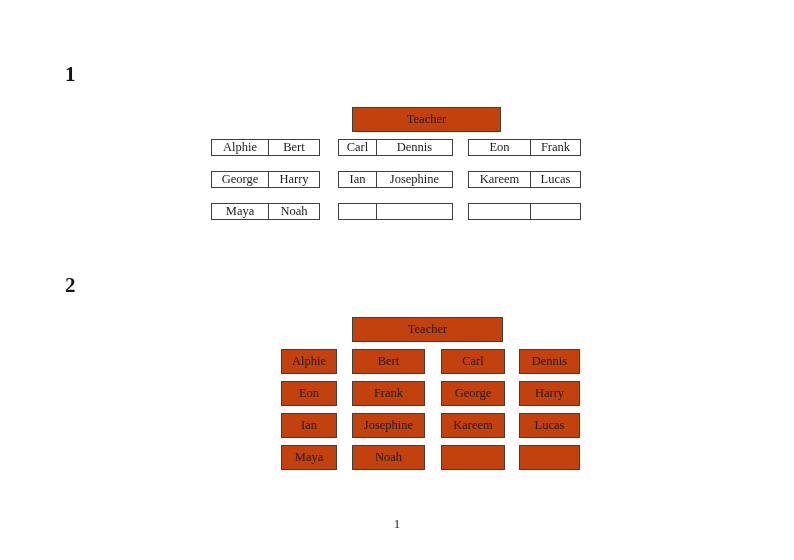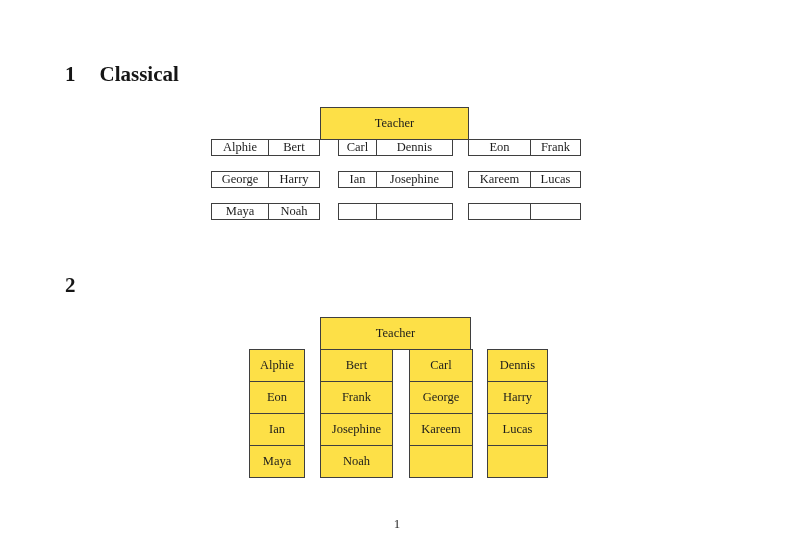--- a/index.html
+++ b/index.html
@@ -29,28 +29,29 @@
     color: #161616;
   }
   .h-classical   { top: 62px; }
   .h-distributed { top: 273px; }
 
   
   .box {
     position: absolute;
     box-sizing: border-box;
     border: 1px solid #3f3f3f;
-    height: 33px;
-    background: #fde047;
+    height: 25px;
+    background: #c2410c;
     display: flex;
     align-items: center;
     justify-content: center;
     font-size: 12.5px;
     line-height: 15px;
     color: #1c1c1c;
+    margin-left: 32px;
   }
 
   
   .desk {
     position: absolute;
     box-sizing: border-box;
     border: 1px solid #3f3f3f;
     height: 17px;
     background: #ffffff;
     display: flex;
@@ -102,21 +103,20 @@
     color: #2a2a2a;
   }
 </style>
 </head>
 <body>
 
 <div class="page">
 
   <div class="section-heading h-classical">
     <span>1</span>
-    <span>Classical</span>
   </div>
 
   <div class="box c-teacher">
     <span>Teacher</span>
   </div>
 
   <div class="desk c-r0 c-d0">
     <span class="seat s1">Alphie</span>
     <span class="seat s2">Bert</span>
   </div>

